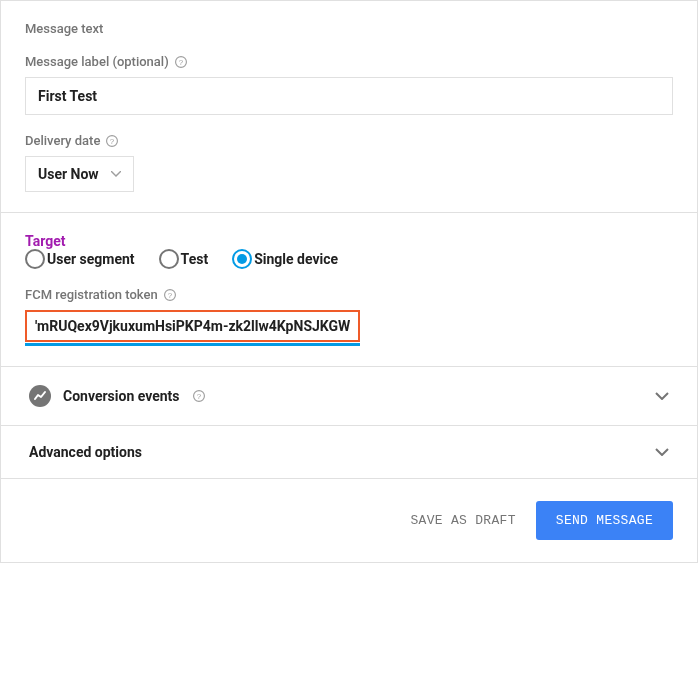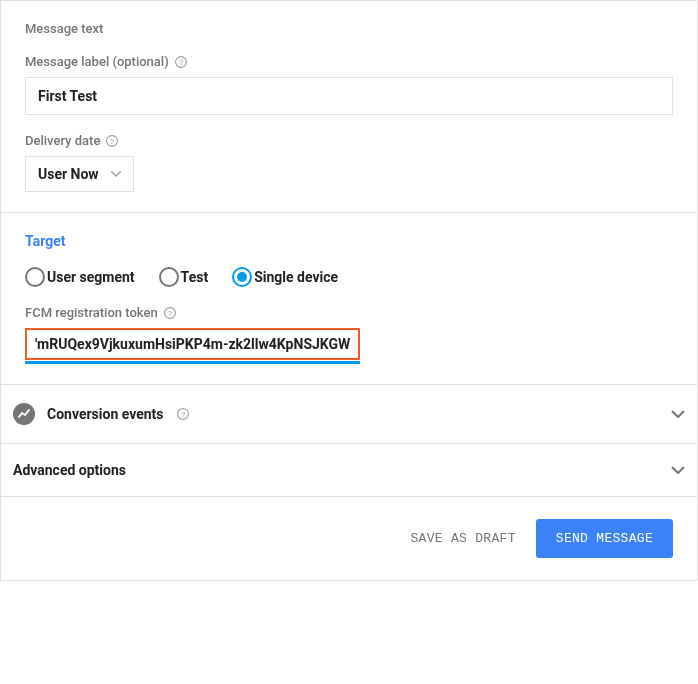--- a/index.html
+++ b/index.html
@@ -5,30 +5,30 @@
 * { box-sizing: border-box; margin: 0; padding: 0; }
 body { font-family: Roboto, Arial, sans-serif; background: #fff; width: 698px; height: 684px; }
 .panel { border: 1px solid #e0e0e0; }
 .section { padding: 20px 24px; }
 .section + .section { border-top: 1px solid #e0e0e0; }
 .field-label { font-size: 13px; color: #757575; font-weight: 500; margin-bottom: 8px; display: flex; align-items: center; gap: 5px; }
 .text-input { width: 100%; border: 1px solid #e0e0e0; padding: 10px 12px; font-size: 14px; font-weight: 700; color: #212121; font-family: inherit; outline: none; }
 .text-input::placeholder { color: #bdbdbd; font-weight: 400; }
 .field-block { margin-bottom: 18px; }
 .select-box { display: inline-flex; align-items: center; gap: 12px; border: 1px solid #e0e0e0; padding: 9px 12px; font-size: 14px; font-weight: 700; color: #212121; cursor: pointer; }
-.section-title { font-size: 14px; font-weight: 700; color: #3b82f6; margin-bottom: 18px; }
+.section-title { font-size: 14px; font-weight: 700; color: #a21caf; }
 .radio-row { display: flex; gap: 24px; align-items: center; margin-bottom: 18px; }
 .radio-item { display: flex; align-items: center; gap: 2px; cursor: pointer; }
 .radio-circle { width: 20px; height: 20px; border: 2px solid #757575; border-radius: 50%; display: flex; align-items: center; justify-content: center; }
 .radio-circle.selected { border-color: #039be5; }
 .radio-dot { width: 10px; height: 10px; border-radius: 50%; background: #039be5; }
 .radio-label { font-size: 14px; font-weight: 700; color: #212121; }
 .token-wrap { display: inline-block; border-bottom: 3px solid #039be5; padding-bottom: 1px; }
 .token-box { border: 2px solid #ef5b29; padding: 6px 8px; font-size: 14px; font-weight: 700; color: #212121; display: inline-block; }
-.accordion-row { display: flex; align-items: center; justify-content: space-between; padding: 18px 12px; border-top: 1px solid #e0e0e0; cursor: pointer; }
+.accordion-row { display: flex; align-items: center; justify-content: space-between; padding: 18px 28px; border-top: 1px solid #e0e0e0; cursor: pointer; }
 .accordion-left { display: flex; align-items: center; gap: 12px; }
 .accordion-title { font-size: 14px; font-weight: 700; color: #212121; }
 .badge-icon { width: 22px; height: 22px; border-radius: 50%; background: #757575; display: flex; align-items: center; justify-content: center; }
 .actions { display: flex; justify-content: flex-end; gap: 20px; padding: 22px 24px; border-top: 1px solid #e0e0e0; align-items: center; font-family: Liberation Mono, monospace; }
 .btn-flat { background: none; border: none; color: #757575; font-size: 13px; font-weight: 500; letter-spacing: 0.3px; cursor: pointer; font-family: inherit; }
 .btn-primary { background: #3b82f6; color: #fff; border: none; border-radius: 3px; padding: 12px 20px; font-size: 13px; font-weight: 500; letter-spacing: 0.3px; cursor: pointer; font-family: inherit; }
 .help-icon { width: 14px; height: 14px; display: inline-flex; }
 svg { display: block; }
 </style>
 </head>

